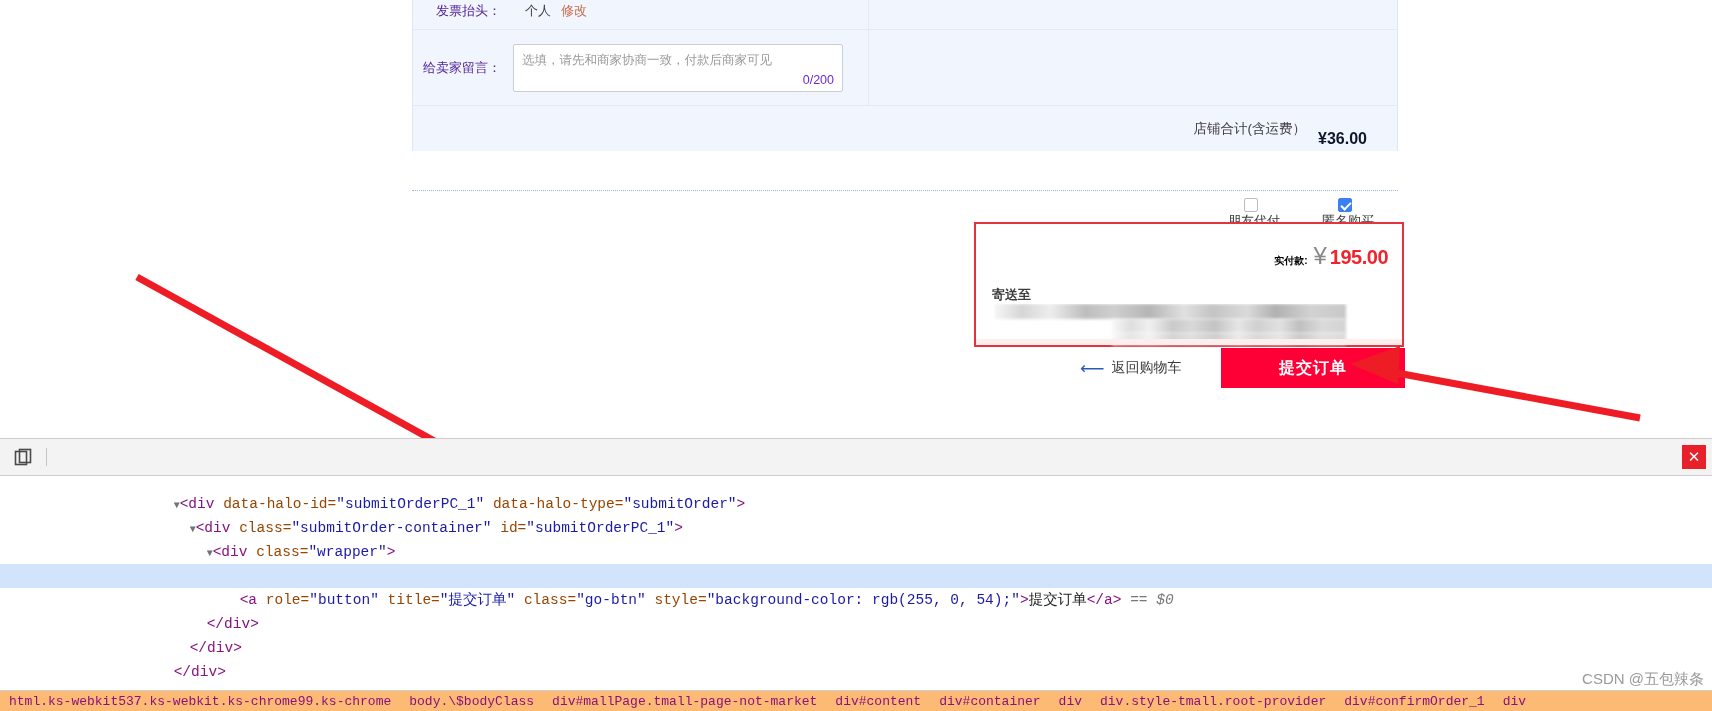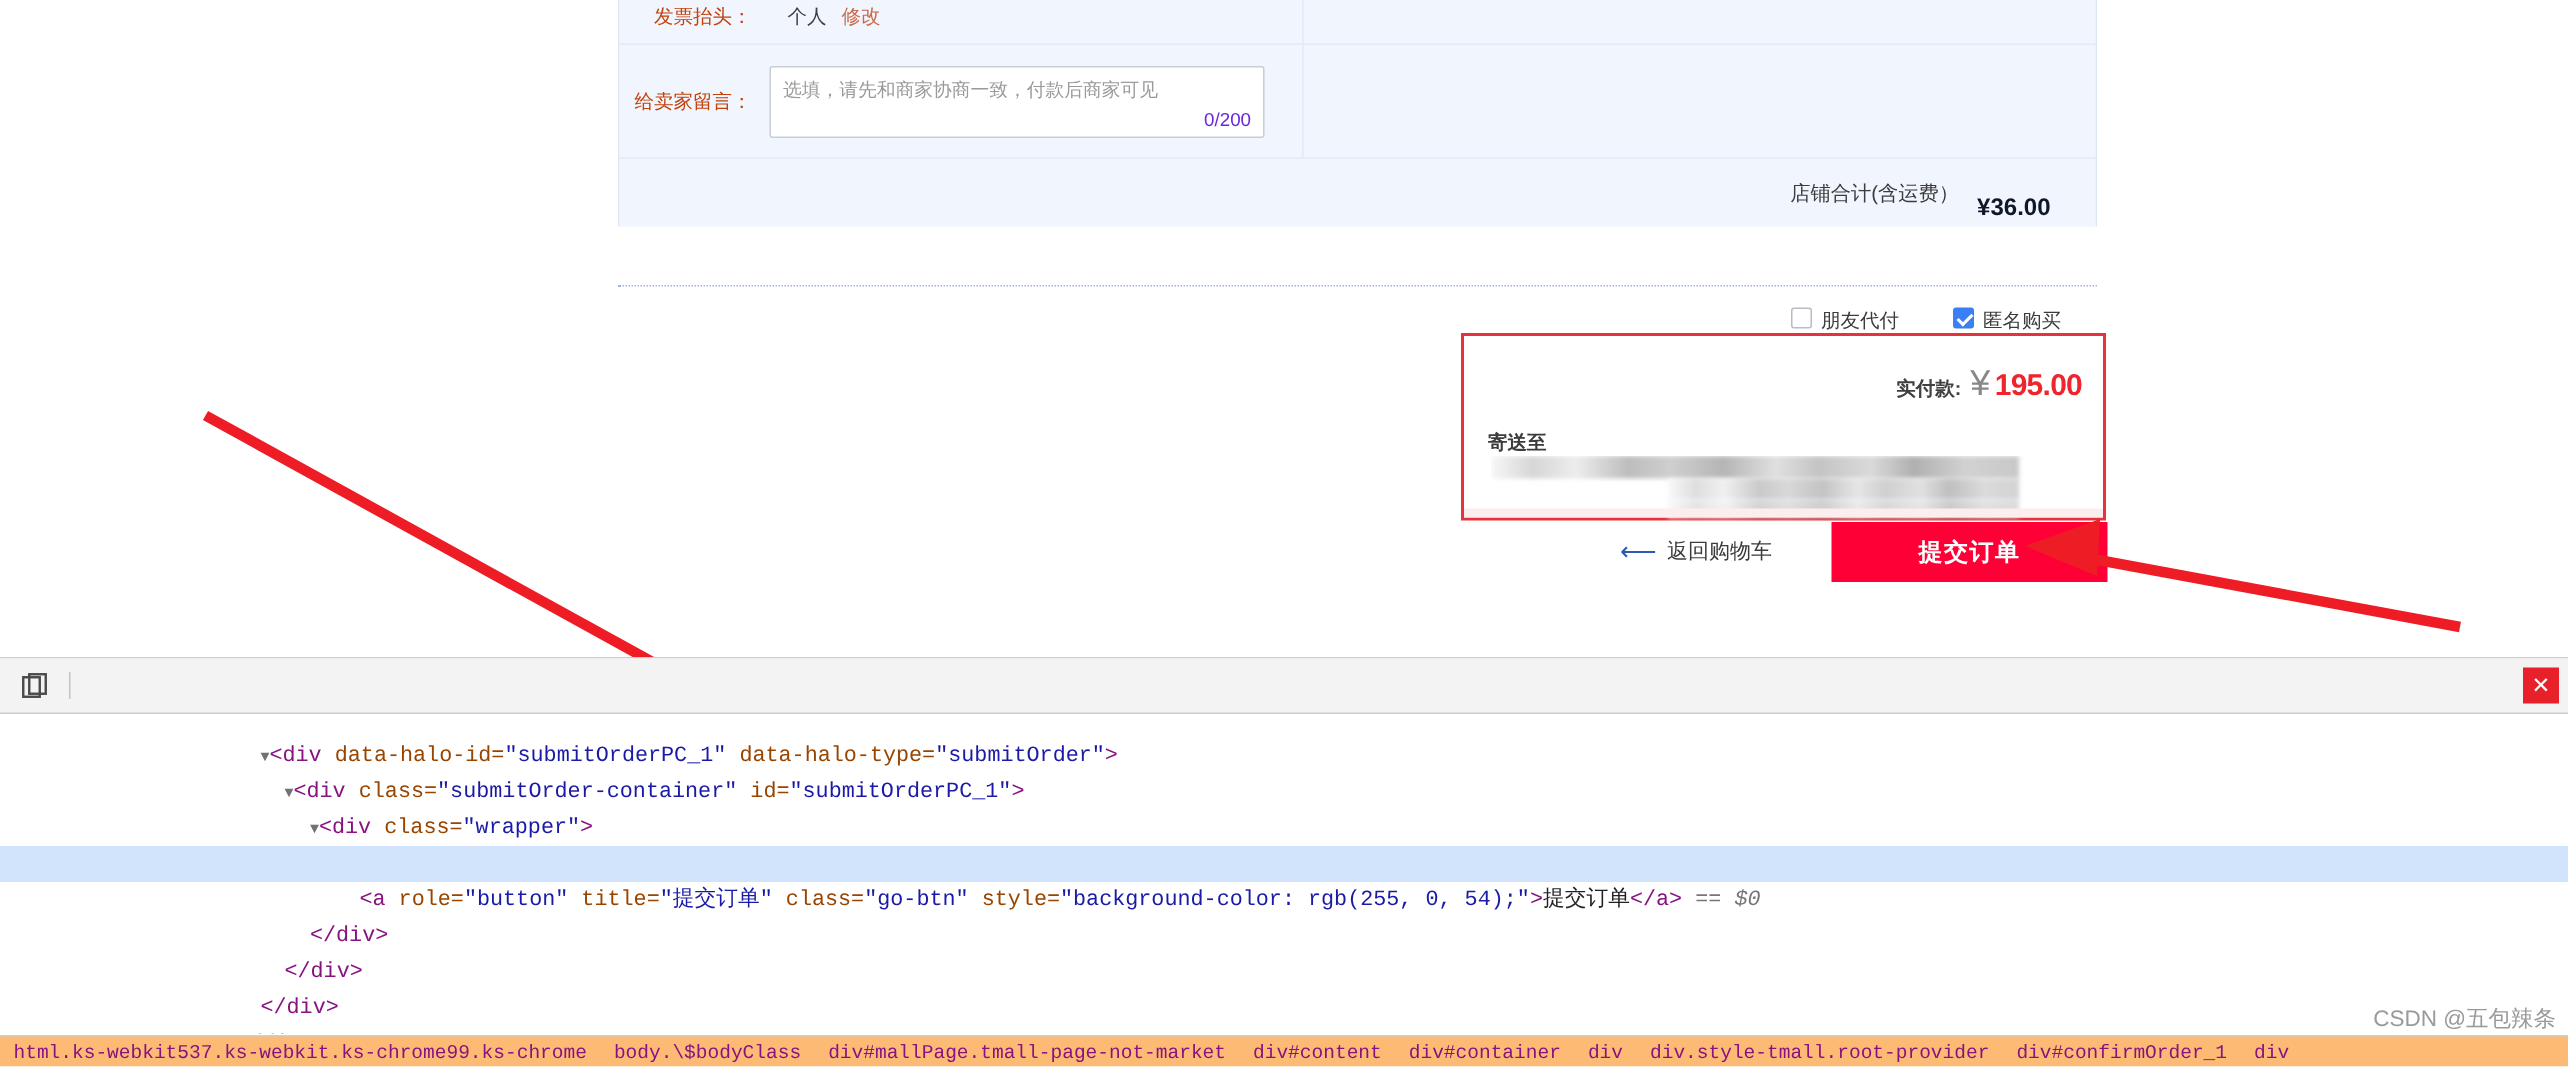--- a/index.html
+++ b/index.html
@@ -20,21 +20,21 @@
     border-left: 1px solid #dfe6f5; border-right: 1px solid #dfe6f5;
   }
 
   .row-invoice {
     height: 38px; display: flex; align-items: center;
     border-bottom: 1px solid #e2e9f7;
     background: #f1f5fd;
   }
   .lbl {
     width: 98px; text-align: right; padding-right: 10px;
-    font-size: 13px; color: #c2410c;
+    font-size: 13px; color: #4c1d95;
   }
   .inv-value { font-size: 13px; color: #3c3c3c; margin-left: 14px; }
   .inv-edit { font-size: 13px; color: #c96a4a; margin-left: 10px; cursor: pointer; font-family: Liberation Mono, monospace; }
 
   .row-message {
     height: 76px; display: flex; align-items: center;
     border-bottom: 1px solid #e2e9f7; background: #f1f5fd;
   }
   .msg-box {
     position: relative; width: 330px; height: 48px;
@@ -64,21 +64,21 @@
 
   .dotted-sep {
     position: absolute; left: 412px; top: 190px; width: 986px;
     border-top: 1px dotted #9fb4dd;
   }
 
   .row-checkboxes {
     position: absolute; left: 412px; top: 192px; width: 986px; height: 44px;
     display: flex; align-items: center; justify-content: flex-end; padding-right: 24px;
   }
-  .cb-group { display: flex; margin-left: 36px; cursor: pointer; }
+  .cb-group { display: flex; align-items: center; margin-left: 36px; cursor: pointer; flex-direction: column; }
   .cb {
     width: 14px; height: 14px; border: 1px solid #b7bcc6;
     border-radius: 2px; background: #fff; display: inline-block;
   }
   .cb.checked {
     background: #3b7ff5; border-color: #3b7ff5;
     position: relative;
   }
   .cb.checked::after {
     content: ""; position: absolute; left: 4px; top: 1px;
@@ -90,21 +90,21 @@
   
   .pay-box {
     position: absolute; left: 974px; top: 222px;
     width: 430px; height: 125px;
     border: 2px solid #e4333f; background: #fff;
   }
   .pay-amount-line {
     position: absolute; right: 14px; top: 18px;
     display: flex; align-items: baseline;
   }
-  .pay-amount-label { font-size: 13px; color: #404040; font-weight: bold; }
+  .pay-amount-label { font-size: 10px; color: #000000; font-weight: bold; }
   .pay-yen { font-size: 24px; color: #888; margin-left: 6px; font-weight: normal; }
   .pay-amount { font-size: 20px; color: #f0242c; font-weight: bold; margin-left: 3px; letter-spacing: -0.5px; }
 
   .addr-line {
     position: absolute; left: 16px; top: 62px;
     display: flex; align-items: flex-start; width: 412px; flex-direction: column;
   }
   .addr-label { font-size: 13px; color: #3c3c3c; font-weight: bold; white-space: nowrap; }
   .addr-redacted {
     position: relative; margin-left: 2px; width: 360px; height: 44px; overflow: hidden;

